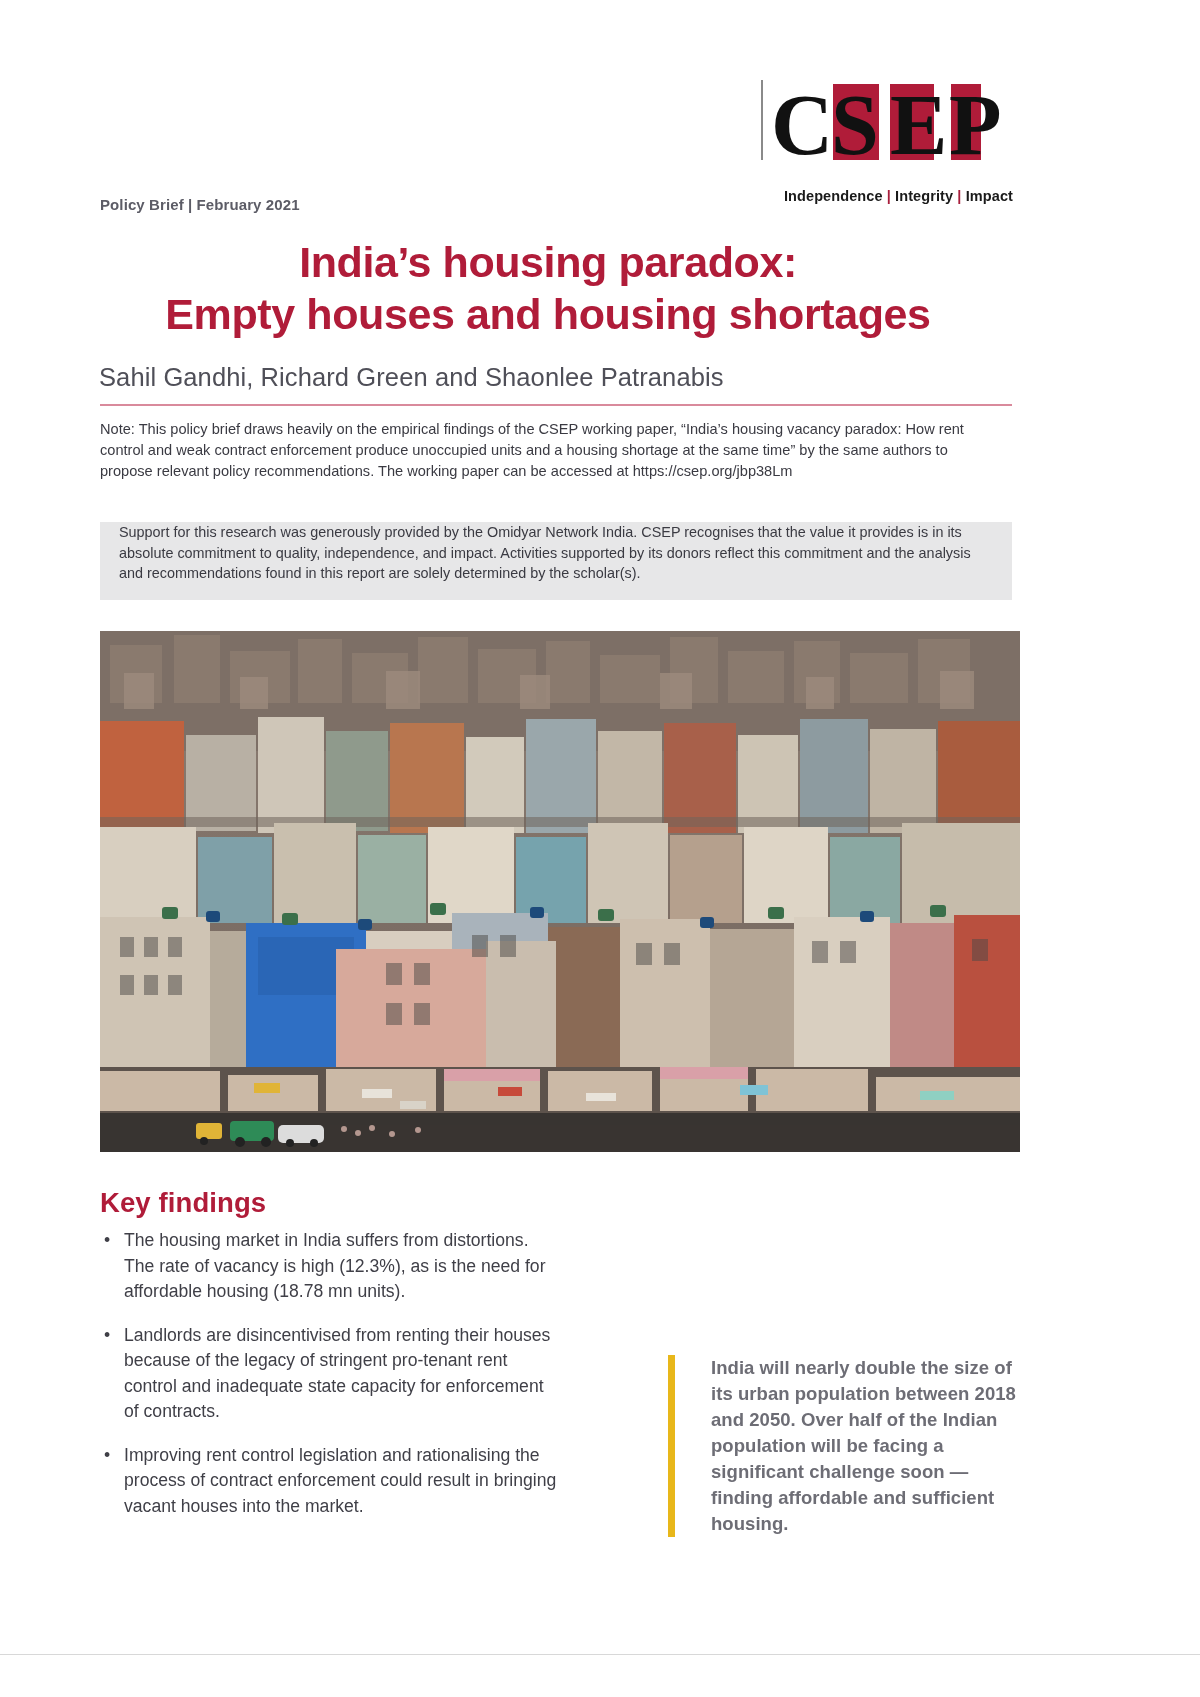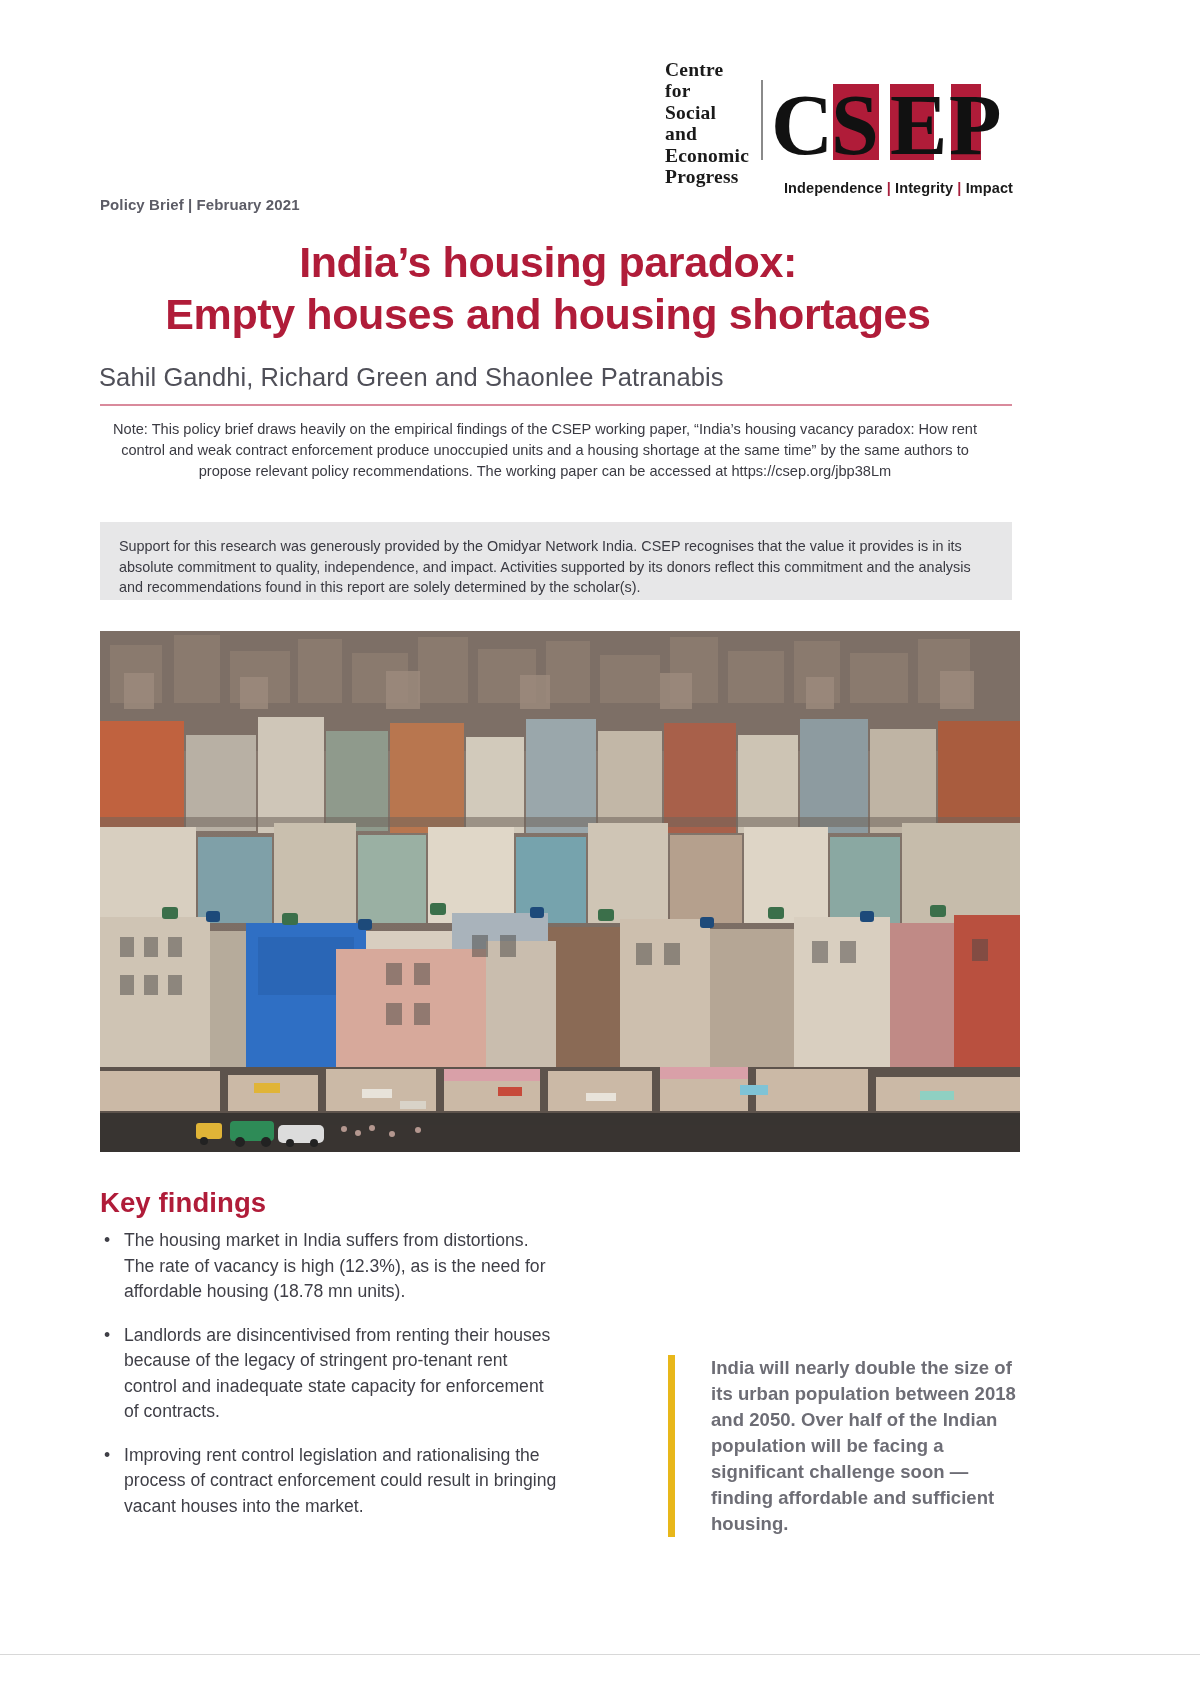--- a/index.html
+++ b/index.html
@@ -69,21 +69,21 @@
     margin: 2px 0 6px 0;
   }
   .logo-mark {
     position: relative;
     width: 238px;
     height: 88px;
     margin-left: 12px;
   }
   .logo-mark svg { display: block; }
   .logo-tagline {
-    margin-top: 14px;
+    margin-top: 22px;
     font-size: 14.5px;
     font-weight: 700;
     color: #1a1a1a;
     letter-spacing: 0.1px;
     text-align: center;
   }
   .logo-tagline .sep { color: #a81e3c; font-weight: 700; }
 
   
   .kicker {
@@ -126,33 +126,32 @@
     background: #d98a9c;
   }
   .note {
     position: absolute;
     left: 100px;
     top: 419px;
     width: 890px;
     font-size: 14.6px;
     line-height: 21px;
     color: #3a3a42;
-    text-align: center;
   }
 
   
   .support-box {
     position: absolute;
     left: 100px;
     top: 522px;
     width: 912px;
     height: 78px;
     background: #e7e7e8;
     box-sizing: border-box;
-    padding: 14px 18px 0 19px;
+    padding: 0 18px 0 19px;
   }
   .support-box p {
     margin: 0;
     font-size: 14.4px;
     line-height: 20.5px;
     color: #3a3a42;
   }
 
   
   .photo {
@@ -226,26 +225,20 @@
     letter-spacing: 0.05px;
   }
 </style>
 </head>
 <body>
 
 <div class="page">
 
   <div class="logo-block">
     <div class="logo-main">
-      <div class="logo-words">
-        <span>Centre for</span>
-        <span>Social and</span>
-        <span>Economic</span>
-        <span>Progress</span>
-      </div>
       <div class="logo-divider"></div>
       <div class="logo-mark">
         <svg width="238" height="88" viewBox="0 0 238 88" xmlns="http://www.w3.org/2000/svg">
 
           <rect x="58" y="6" width="46" height="76" fill="#b01c39"></rect>
           <rect x="115" y="6" width="44" height="76" fill="#b01c39"></rect>
           <rect x="176" y="6" width="30" height="76" fill="#b01c39"></rect>
           <g fill="#111111" font-family="'Liberation Serif', serif" font-weight="700" font-size="86" letter-spacing="-2">
             <text x="-4" y="76">C</text>
             <text x="56" y="76">S</text>

